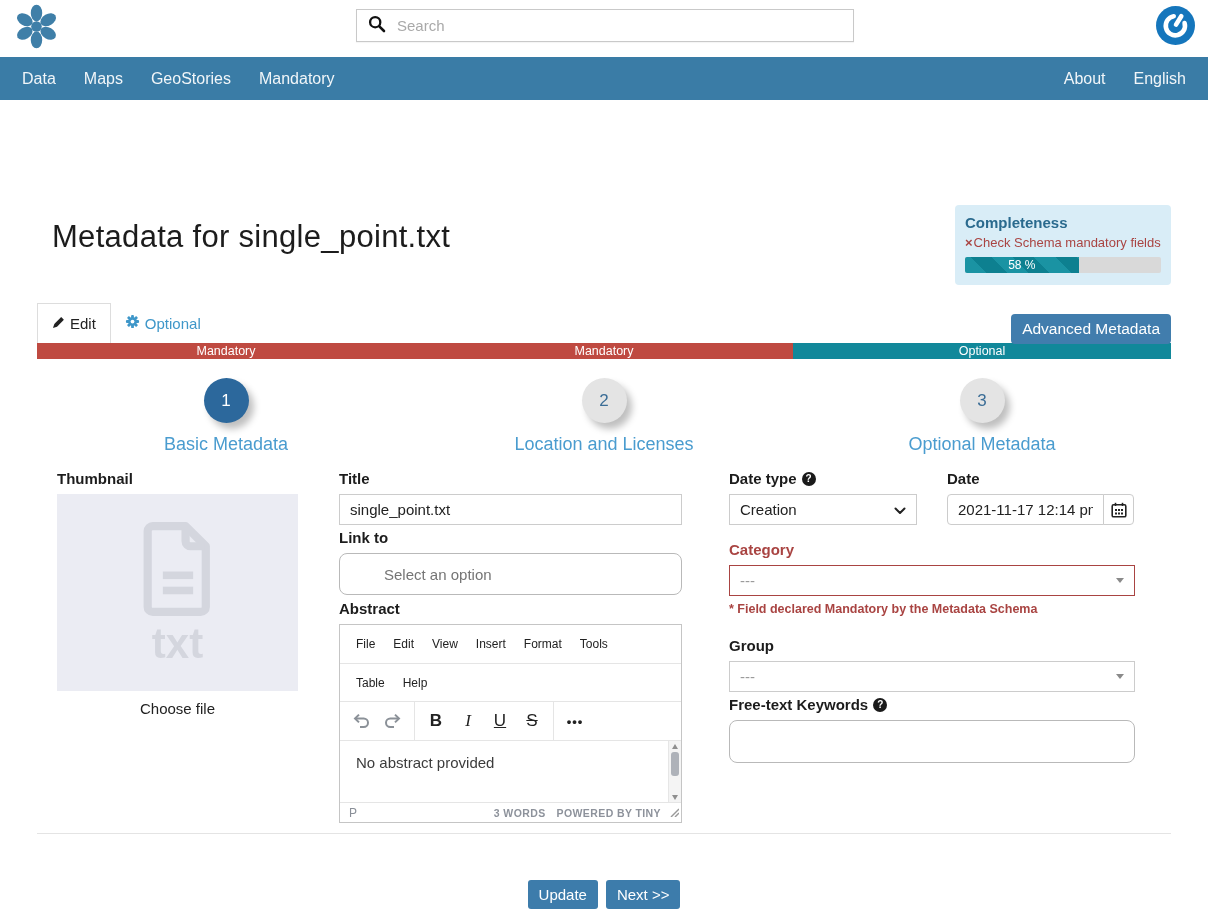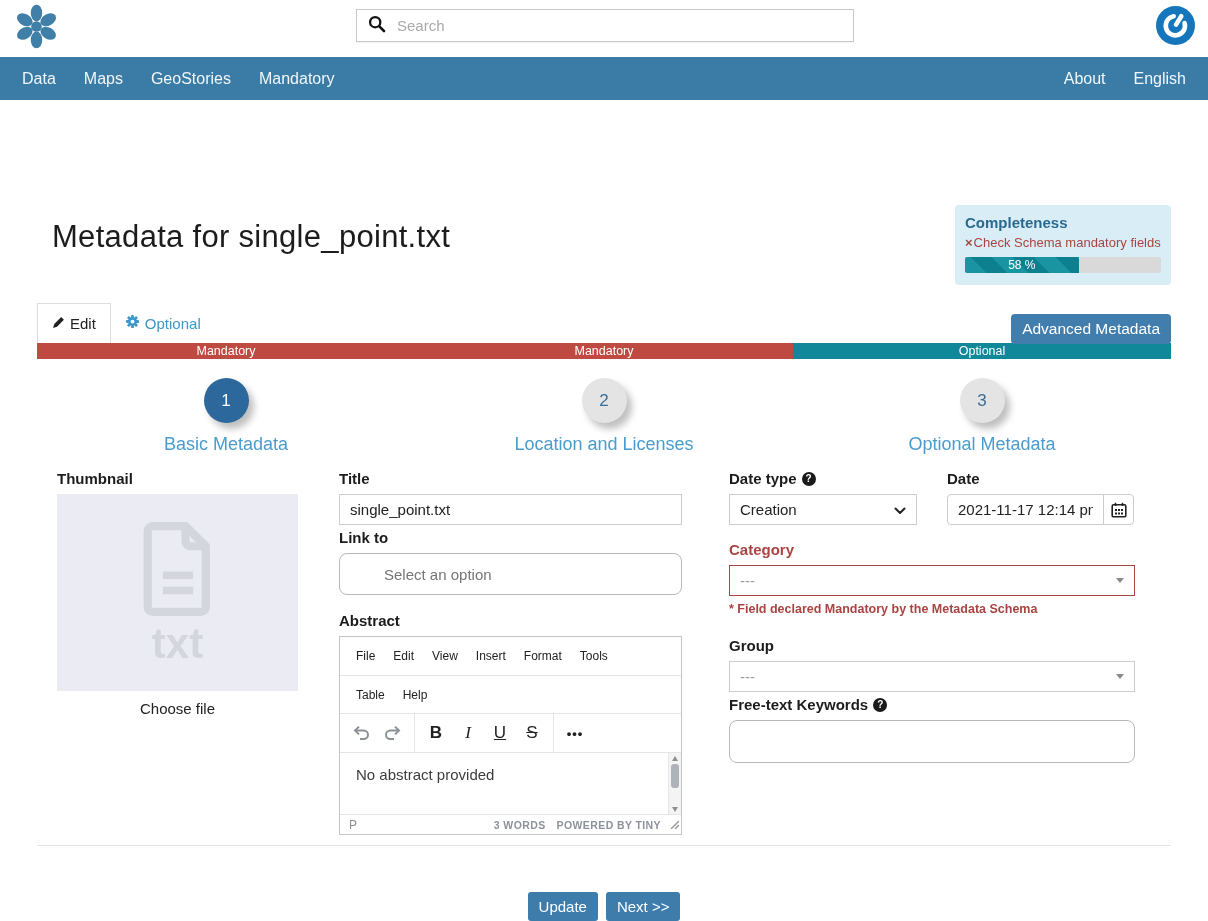--- a/index.html
+++ b/index.html
@@ -96,21 +96,21 @@
   }
   .thumb-badge { color:#d4d6de; font-size:42px; font-weight:700; line-height:1; margin-top:2px; }
   .choose-file { text-align:center; margin-top:9px; font-size:15px; cursor:pointer; width:241px; }
 
   .inp {
     width:100%; height:31px; border:1px solid #ccc; font-size:15px; padding:0 10px;
     font-family:inherit; color:#222; outline:none; background:#fff;
   }
   .inp.rounded { height:42px; border-radius:8px; border-color:#b9b9b9;padding-left:44px; }
   .lbl-gap { margin-top:4px; }
-  .lbl-gap2 { margin-top:17px; }
+  .lbl-gap2 { margin-top:5px; }
 
   
   .editor { border:1px solid #c5c5c5; margin-top:1px; background:#fff; }
   .menu-row { display:flex; border-bottom:1px solid #e5e5e5; padding:0 7px; height:38px; align-items:center; }
   .menu-row.first { height:39px; }
   .menu-item { font-size:12px; padding:5px 9px; color:#222; cursor:pointer; }
   .tb-row { display:flex; border-bottom:1px solid #e5e5e5; height:39px; align-items:stretch; }
   .tb-group { display:flex; align-items:center; padding:0 6px; border-right:1px solid #e5e5e5; gap:2px; }
   .tb-group:last-child { border-right:none; }
   .tb-btn { width:30px; height:30px; display:flex; align-items:center; justify-content:center; font-size:17px; color:#222; cursor:pointer; }

